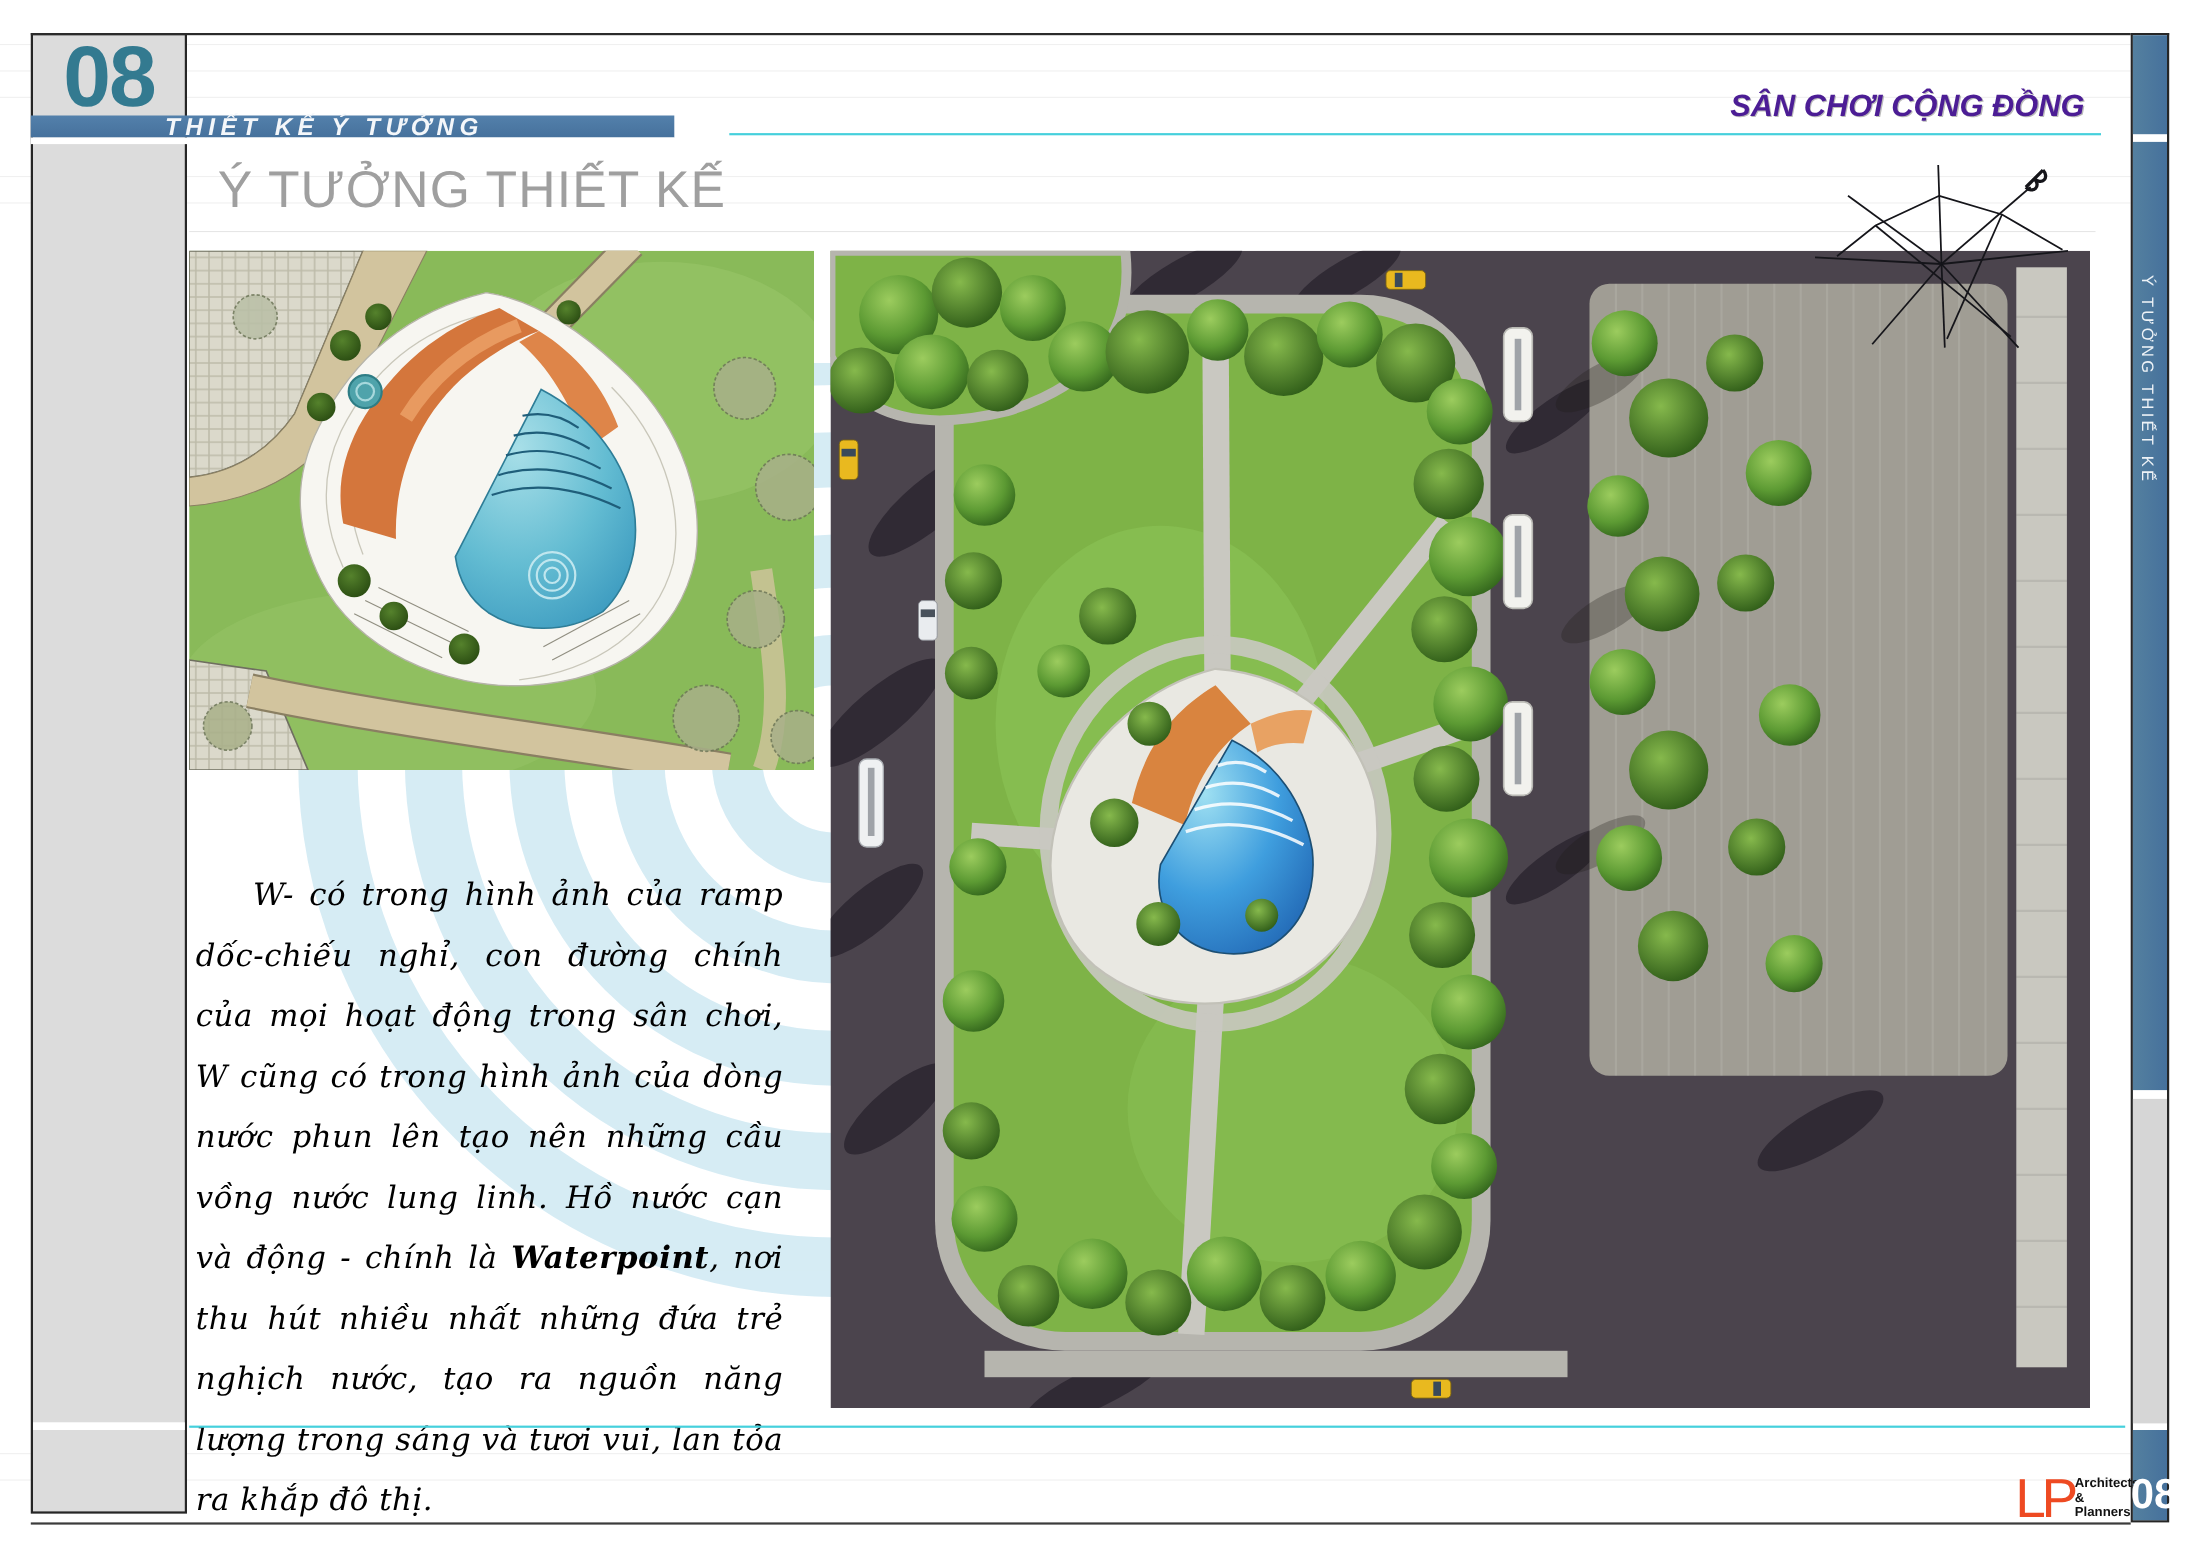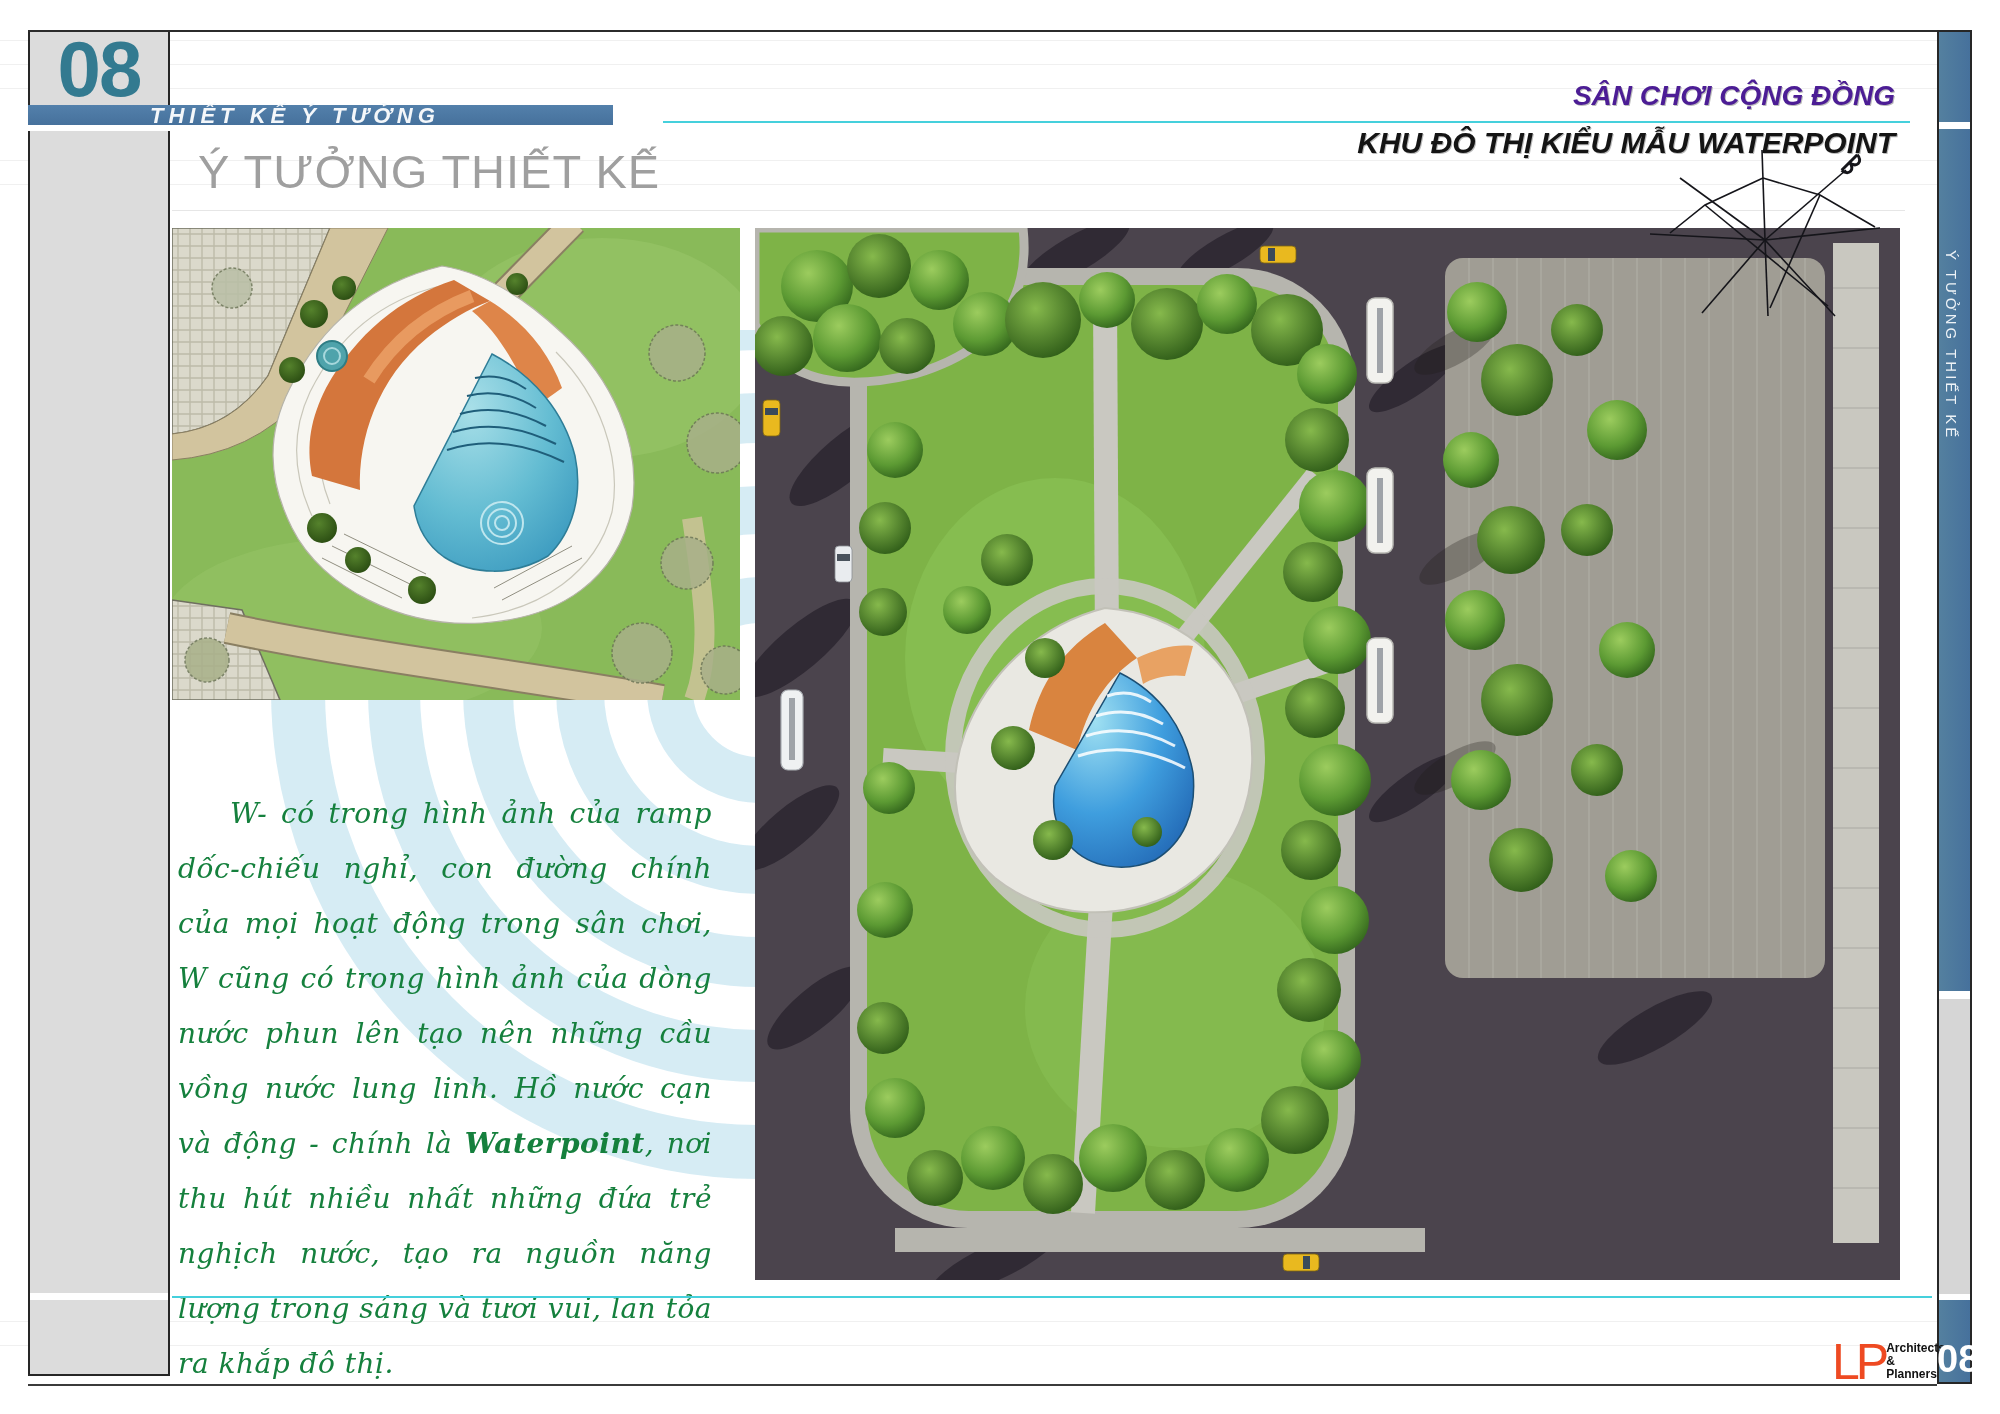--- a/index.html
+++ b/index.html
@@ -37,21 +37,21 @@
            background:#ffffff;z-index:6;}
   .sb-seg{position:absolute;left:0;width:31px;}
   .sb-blue{background:linear-gradient(90deg,#54809f,#46719c);}
   .sb-gray{background:#d6d6d6;}
   .sb-label{position:absolute;left:1943px;top:250px;writing-mode:vertical-rl;font-size:15px;color:#eef3f7;
             letter-spacing:3px;z-index:7;white-space:nowrap;}
   .pagenum-bottom{position:absolute;left:1937px;top:1338px;width:35px;text-align:center;font-size:38px;
                   font-weight:bold;color:#ffffff;z-index:8;}
   
   .para{left:178px;top:758px;width:534px;font-family:"DejaVu Serif",serif;font-style:italic;
-        font-size:28px;line-height:55px;color:#15803d;text-align:justify;text-indent:52px;z-index:3;
+        font-size:28px;line-height:55px;color:#000000;text-align:justify;text-indent:52px;z-index:3;
         letter-spacing:0.5px;}
   .para b{font-weight:bold;}
   
   .logo{position:absolute;left:1800px;top:1336px;width:130px;height:48px;z-index:8;display:flex;align-items:flex-end;}
   .logo-mark{font-size:50px;font-weight:normal;color:#ee4a22;letter-spacing:-4px;line-height:44px;margin-left:32px;}
   .logo-text{font-size:12px;font-weight:bold;color:#111;line-height:13px;margin-left:1px;padding-bottom:3px;}
   
   .plan-fig{left:172px;top:228px;width:568px;height:472px;z-index:2;}
   .render-fig{left:755px;top:228px;width:1145px;height:1052px;z-index:4;}
   .ripples{left:178px;top:330px;width:580px;height:880px;z-index:1;}
@@ -76,21 +76,20 @@
 
   <div class="abs leftbox"></div>
   <div class="abs pagenum-top">08</div>
   <div class="abs band"></div>
   <div class="abs band-gapline"></div>
   <div class="abs band-label">THIẾT KẾ Ý TƯỞNG</div>
   <div class="abs leftbox-gap"></div>
 
   <div class="abs hdr1">SÂN CHƠI CỘNG ĐỒNG</div>
   <div class="abs cyan cyan-hdr"></div>
-  <div class="abs hdr2">KHU ĐÔ THỊ KIỂU MẪU WATERPOINT</div>
 
   <div class="abs title">Ý TƯỞNG THIẾT KẾ</div>
 
   <svg class="abs ripples" viewBox="0 0 580 880" aria-hidden="true">
     <g fill="none" stroke="#cfe9f3" opacity="0.85">
       <circle cx="582" cy="360" r="90" stroke-width="46"></circle>
       <circle cx="582" cy="360" r="180" stroke-width="48"></circle>
       <circle cx="582" cy="360" r="272" stroke-width="50"></circle>
       <circle cx="582" cy="360" r="366" stroke-width="52"></circle>
       <circle cx="582" cy="360" r="462" stroke-width="54"></circle>

